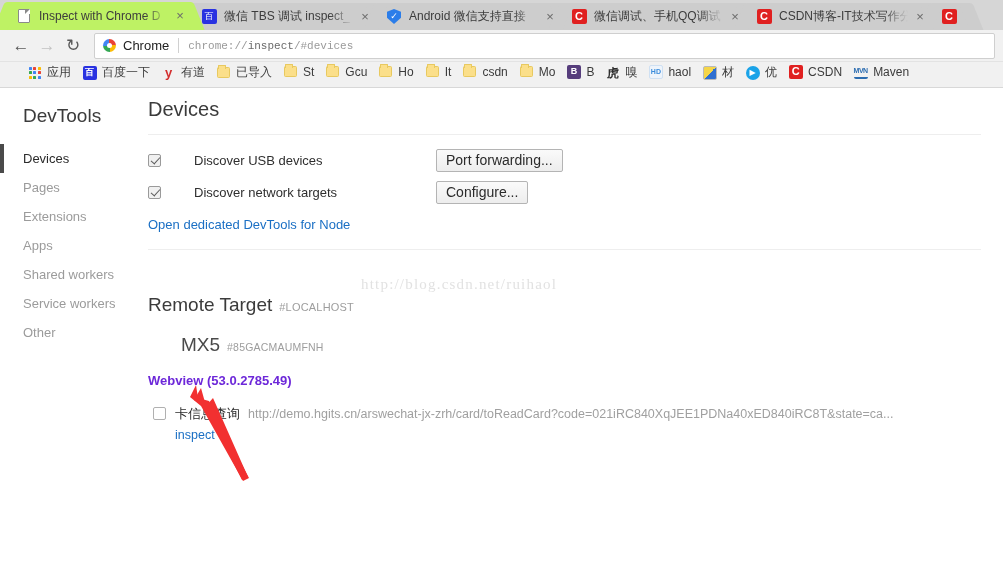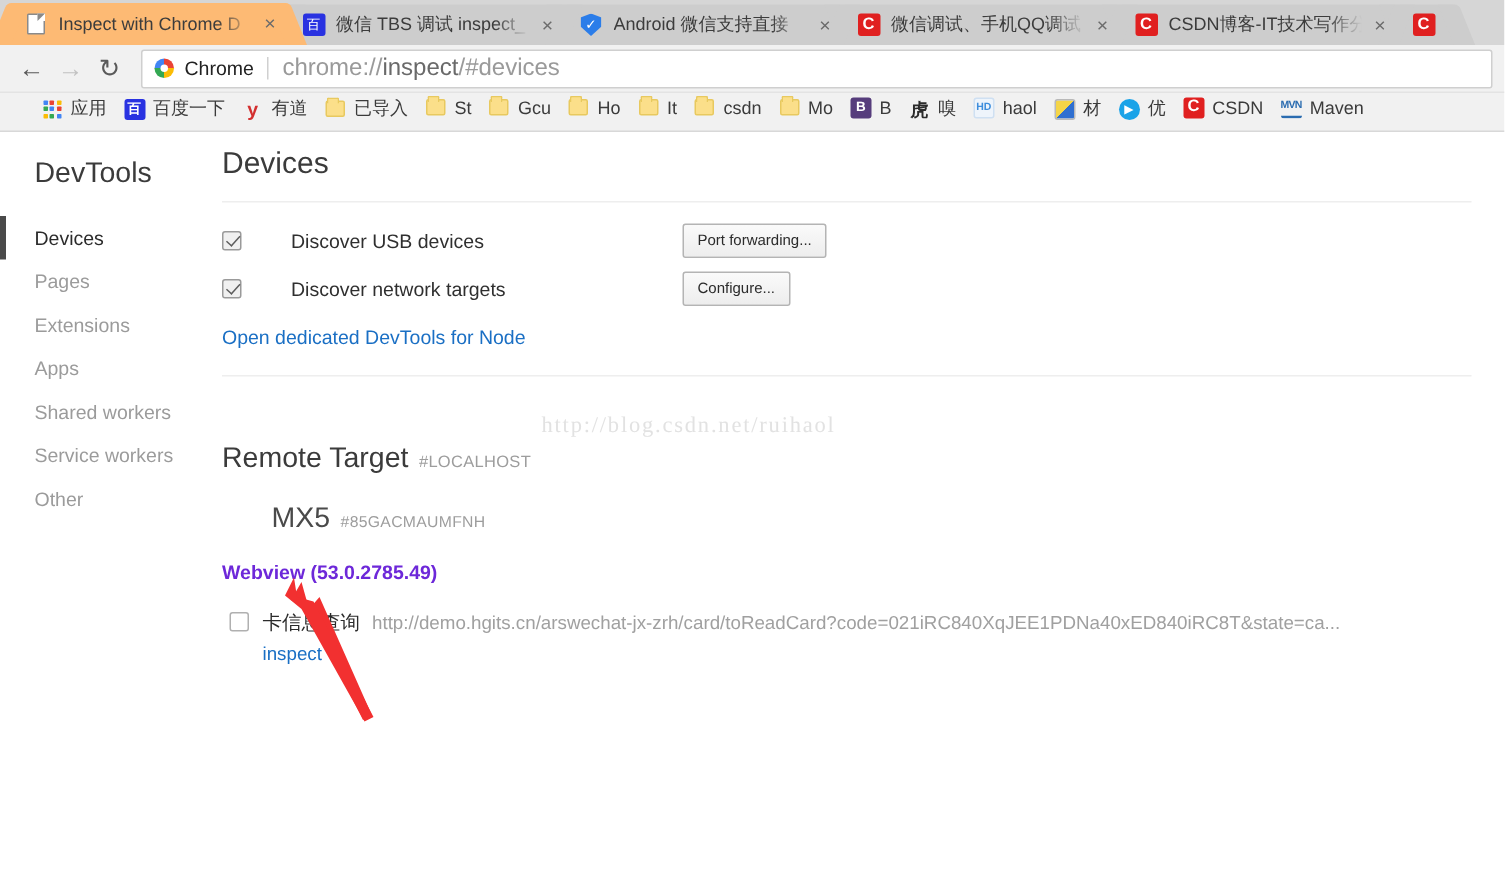--- a/index.html
+++ b/index.html
@@ -42,21 +42,21 @@
   .tab::before, .tab::after {
     content: "";
     position: absolute;
     bottom: 0;
     width: 14px;
     height: 27px;
     background: inherit;
   }
   .tab::before { left: -7px; transform: skewX(-22deg); border-top-left-radius:3px; }
   .tab::after  { right: -7px; transform: skewX(22deg); border-top-right-radius:3px; }
-  .tab.active { background: #fdba74; z-index: 5; height: 28px; }
+  .tab.active { background: #bef264; z-index: 5; height: 28px; }
   .tab.active::before, .tab.active::after { height:28px; }
   .tab .favicon {
     width: 16px; height: 16px;
     flex: 0 0 16px;
     margin-right: 7px;
     position: relative; z-index: 2;
     display:flex; align-items:center; justify-content:center;
     font-size: 10px;
     line-height: 1;
   }
@@ -134,21 +134,21 @@
     overflow: hidden;
   }
   .omni-icon {
     width: 13px; height: 13px; border-radius: 50%;
     background: conic-gradient(#ea4335 0 25%, #fbbc05 0 50%, #34a853 0 75%, #4285f4 0 100%);
     position: relative; flex: 0 0 13px;
   }
   .omni-icon::after{content:"";position:absolute;inset:4px;background:#fff;border-radius:50%;}
   .omni-scheme { font-size:13px; color:#222; margin-left:7px; white-space:nowrap; }
   .omni-sep { width:1px; height:15px; background:#d0d0d0; margin:0 9px; }
-  .omni-url { font-size:16px; color:#6a6a6a; white-space:nowrap; }
+  .omni-url { font-size:11px; color:#6a6a6a; white-space:nowrap;font-family:Liberation Mono, monospace; }
   .omni-url .dim { color:#9a9a9a; }
 
   
   .bookmarks {
     height: 26px;
     background: #f1f1f1;
     display: flex;
     align-items: flex-start;
     padding: 0 22px;
     border-bottom: 1px solid #d8d8d8;
@@ -250,28 +250,27 @@
   .cb::after {
     content:"";
     position:absolute; left: 3.5px; top: 0.5px;
     width: 4px; height: 8px;
     border: solid #5c5c5c;
     border-width: 0 1.8px 1.8px 0;
     transform: rotate(42deg);
   }
   .disc-label { font-size: 13px; color: #2f2f2f; width: 218px; }
   .gbtn {
-    font-size: 10px;
+    font-size: 14px;
     color: #2b2b2b;
     background: linear-gradient(#fafafa,#ededed);
     border: 1px solid #b4b4b4;
     border-radius: 2px;
     padding: 3px 9px;
     line-height: 15px;
-    margin-left: 19px;
   }
   .node-link {
     font-size: 13px; color: #1a6fc4;
     margin-top: 4px;
     display: inline-block;
   }
 
   .remote-h {
     margin-top: 21px;
     font-size: 19px; color: #3b3b3b; font-weight: normal;

